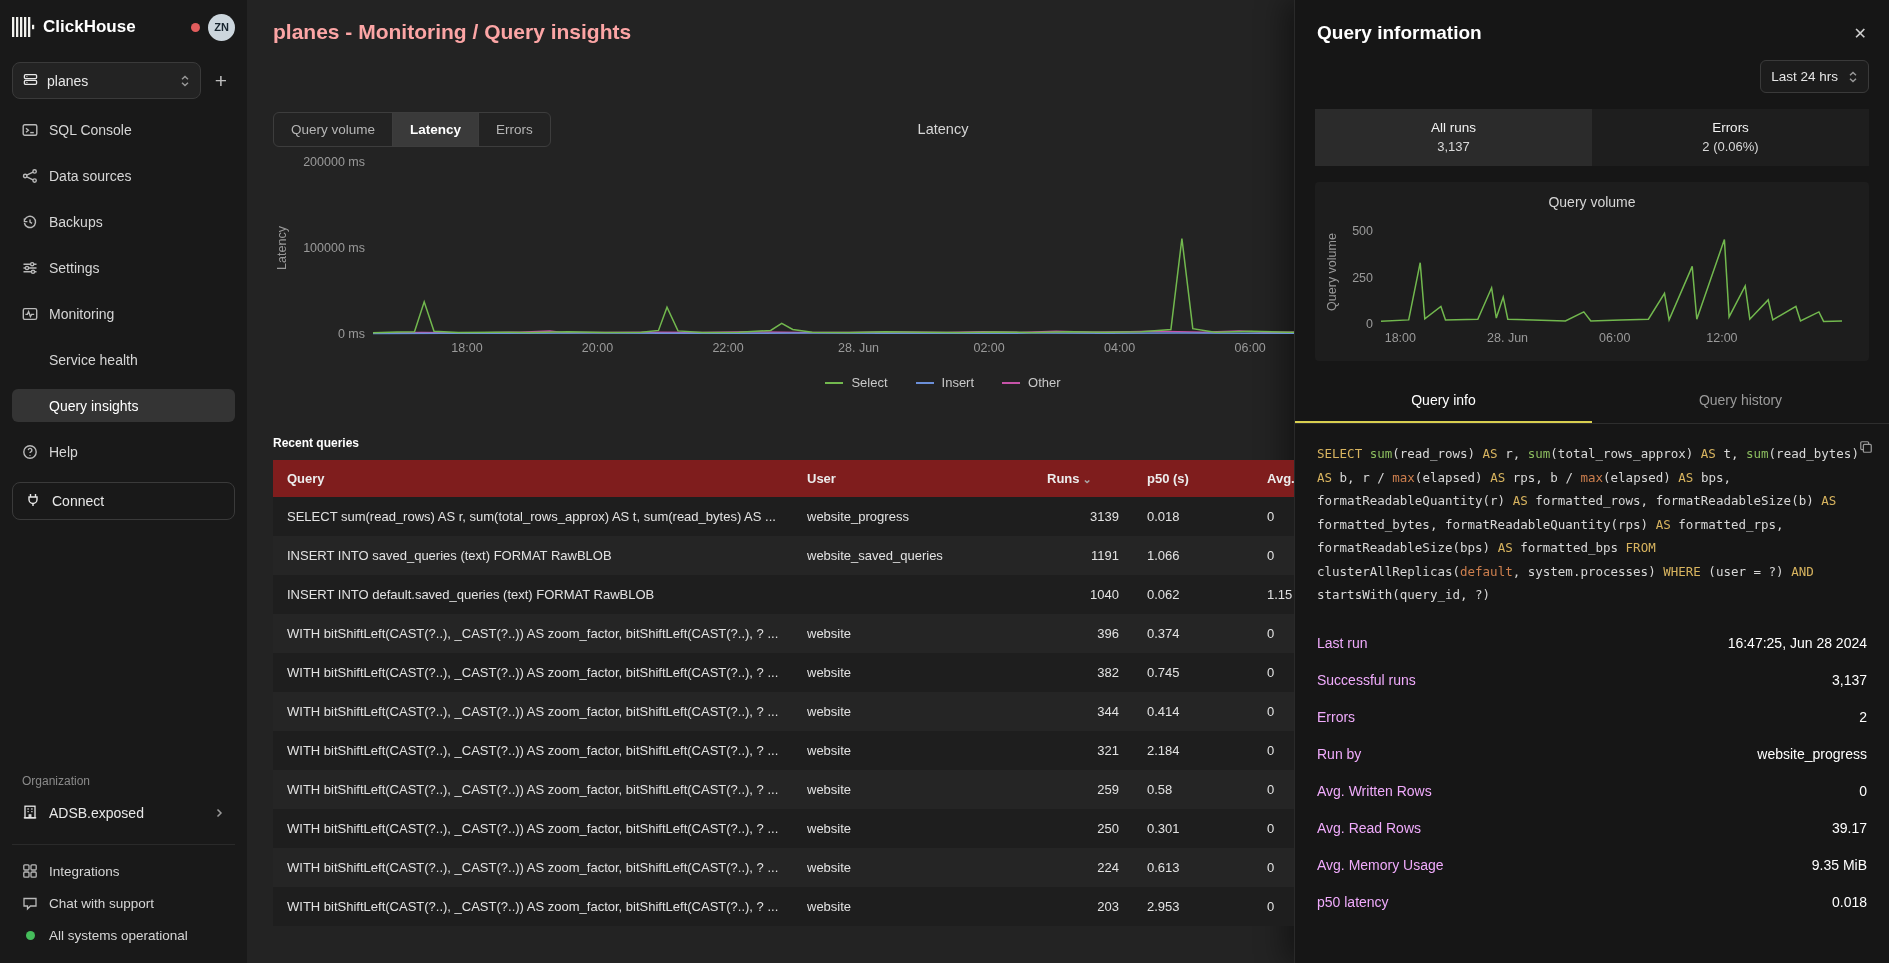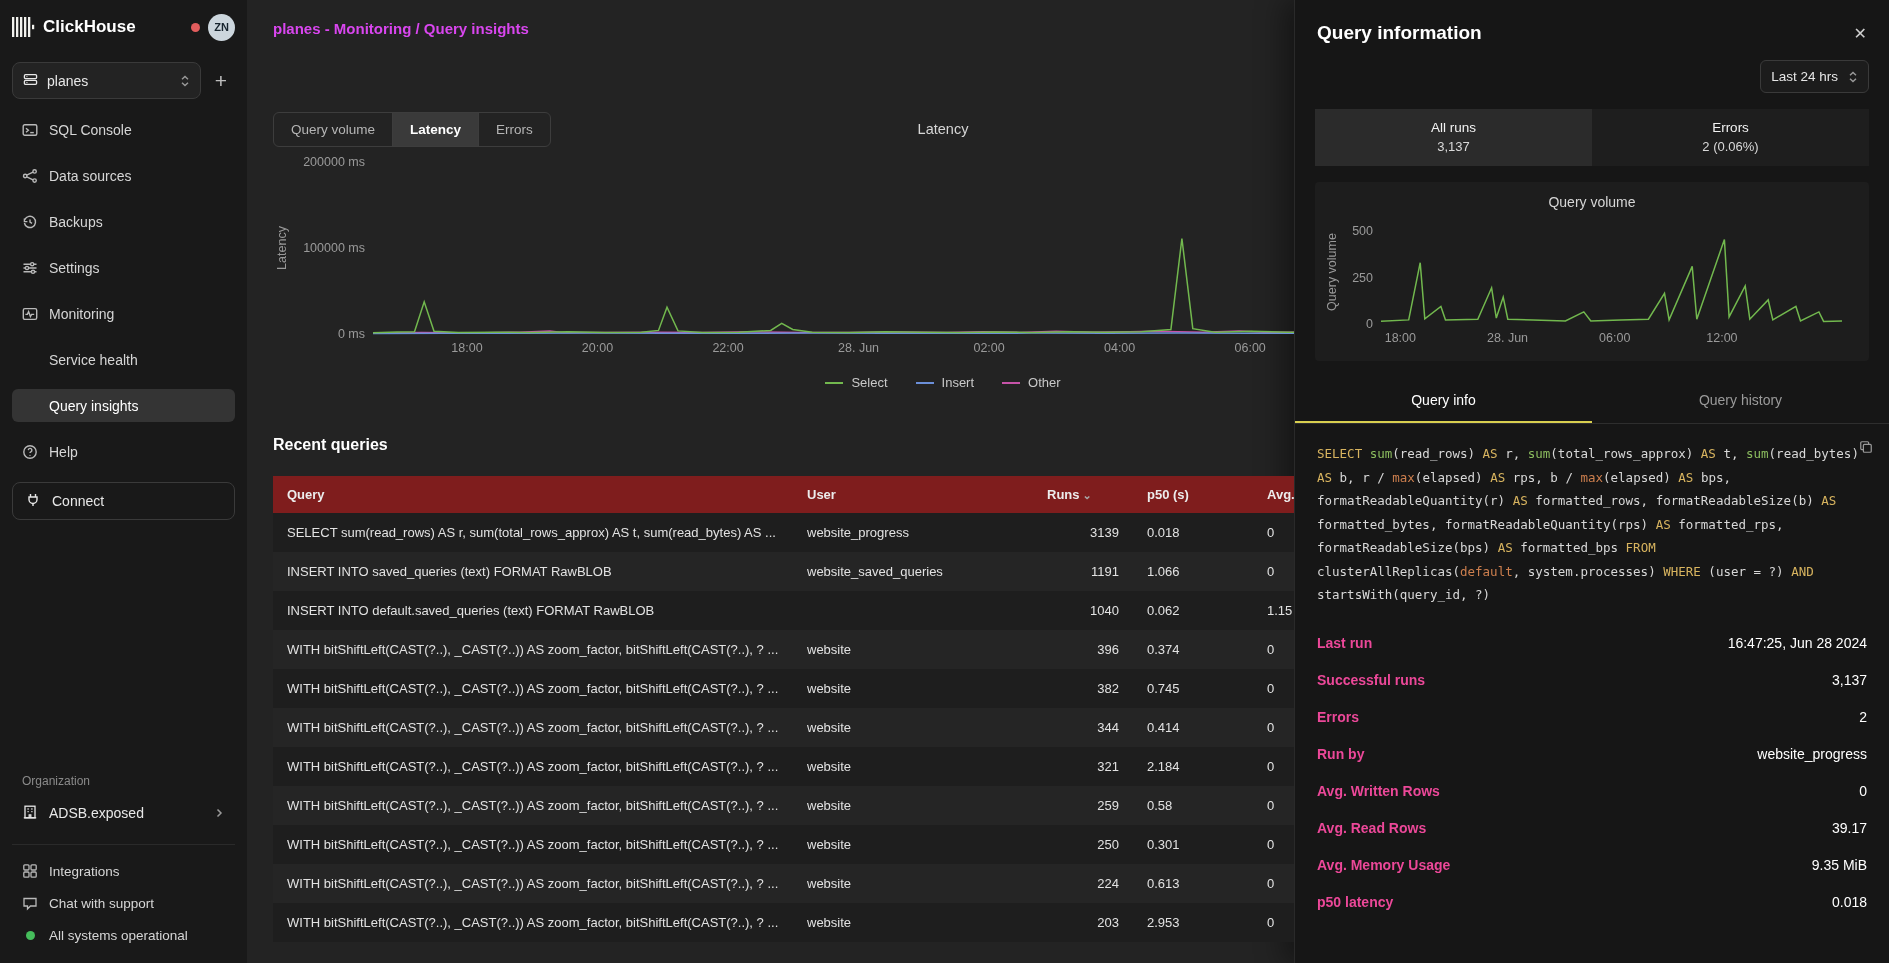--- a/index.html
+++ b/index.html
@@ -40,36 +40,36 @@
   .org-item { display:flex; align-items:center; gap:11px; height:34px; padding:0 10px;
     border-radius:6px; color:#e8e8e8; cursor:pointer; }
   .org-item .chev-r { margin-left:auto; color:#9a9a9a; display:flex; }
   .sb-footer { border-top:1px solid #2a2a2a; margin-top:14px; padding:10px 0 12px; }
   .sb-footer .nav-item { height:32px; font-size:13.5px; }
   .status-dot { width:9px; height:9px; border-radius:50%; background:#45bd5b; }
 
   
   main { flex:1; min-width:0; overflow:hidden; position:relative; }
   .main-header { height:66px; display:flex; align-items:flex-start; padding:20px 26px 0; }
-  .breadcrumb { font-weight:700; font-size:15px; color:#d946ef; }
+  .breadcrumb { font-weight:700; font-size:21px; color:#fca5a5; }
   .main-body { padding:46px 0 0 26px; width:1420px; }
   .tabs-and-title { position:relative; width:1340px; height:40px; }
   .seg-tabs { display:inline-flex; border:1px solid #3d3d3d; border-radius:6px; overflow:hidden; }
   .seg-tab { padding:9px 17px; font-size:13.5px; color:#b5b5b5; background:transparent;
     border:none; border-right:1px solid #3d3d3d; font-family:inherit; cursor:pointer; }
   .seg-tab:last-child { border-right:none; }
   .seg-tab.active { background:#3a3a3a; color:#fff; font-weight:700; }
   .chart-title { position:absolute; left:0; right:0; top:9px; text-align:center;
     color:#d6d6d6; font-size:14.5px; pointer-events:none; }
   svg .tick { fill:#9a9a9a; font-size:12.5px; }
   .legend { width:1340px; display:flex; justify-content:center; gap:28px;
     margin:8px 0 0; color:#c9c9c9; font-size:13px; }
   .legend-item { display:inline-flex; align-items:center; gap:8px; cursor:pointer; }
   .legend-swatch { display:inline-block; width:18px; height:2px; }
-  .recent-title { font-size:16px; font-weight:700; color:#fff; margin:46px 0 22px; }
+  .recent-title { font-size:12px; font-weight:700; color:#fff; margin:46px 0 10px; }
   table.rq { width:1150px; border-collapse:collapse; font-size:13px; table-layout:fixed; }
   table.rq th { background:#7f1d1d; text-align:left; padding:11px 14px; font-weight:700; color:#ececec; white-space:nowrap; }
   table.rq td { padding:12px 14px; color:#e2e2e2; white-space:nowrap; overflow:hidden; text-overflow:ellipsis; }
   table.rq tbody tr:nth-child(odd) { background:#1e1e1e; }
   table.rq tbody tr:nth-child(even) { background:#252525; }
   col.c-query { width:520px; } col.c-user { width:240px; } col.c-runs { width:100px; }
   col.c-p50 { width:120px; } col.c-avg { width:170px; }
   th.num, td.num { text-align:right; padding-right:22px; }
   .sort { color:#a9a9a9; font-size:11px; margin-left:3px; }
 
@@ -94,21 +94,21 @@
   .qp-tabs { display:flex; border-bottom:1px solid #2e2e2e; margin-top:12px; }
   .qp-tab { flex:1; text-align:center; padding:13px 0; font-size:14px; color:#9a9a9a;
     background:none; border:none; border-bottom:2px solid transparent; font-family:inherit; cursor:pointer; }
   .qp-tab.active { color:#fff; border-bottom-color:#d8cf4f; }
   .sql-block { position:relative; padding:18px 24px 8px 22px;
     font-family:"DejaVu Sans Mono", monospace; font-size:12.5px; line-height:1.88; color:#d8d8d8; }
   .copy-btn { position:absolute; top:16px; right:16px; background:none; border:none; color:#9a9a9a; cursor:pointer; }
   .tok-kw { color:#d8b45f; } .tok-fn { color:#8cbd5f; } .tok-num { color:#cd7f4e; } .tok-id { color:#d8d8d8; }
   .details { padding:10px 22px 0; }
   .detail-row { display:flex; justify-content:space-between; align-items:center; height:37px; font-size:14px; }
-  .detail-label { color:#ec4899;font-weight:bold; }
+  .detail-label { color:#f0abfc; }
   .detail-value { color:#fff; }
 </style>
 </head>
 <body>
 
 <div class="app">
 
   <aside class="sidebar">
     <div class="sb-top">
       <div class="brand">

